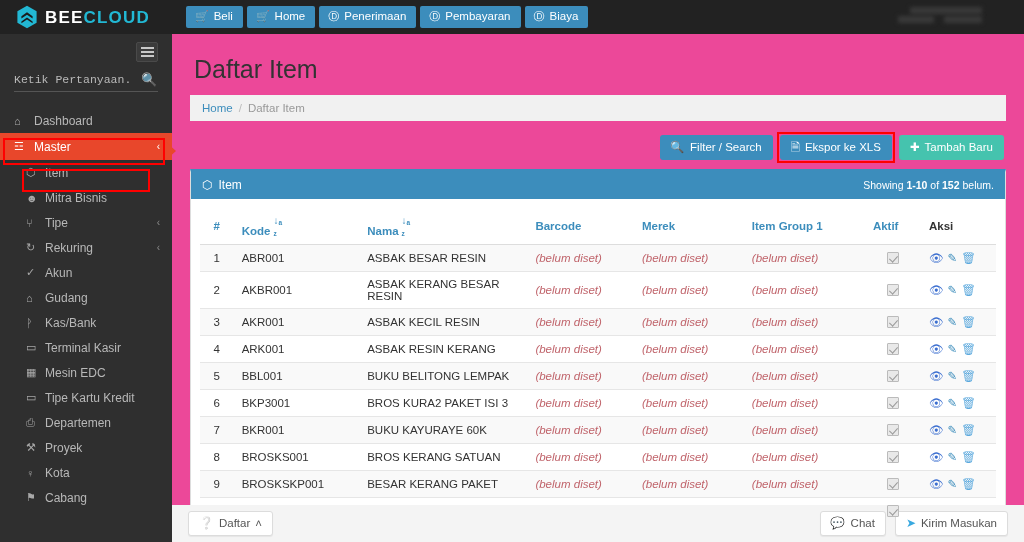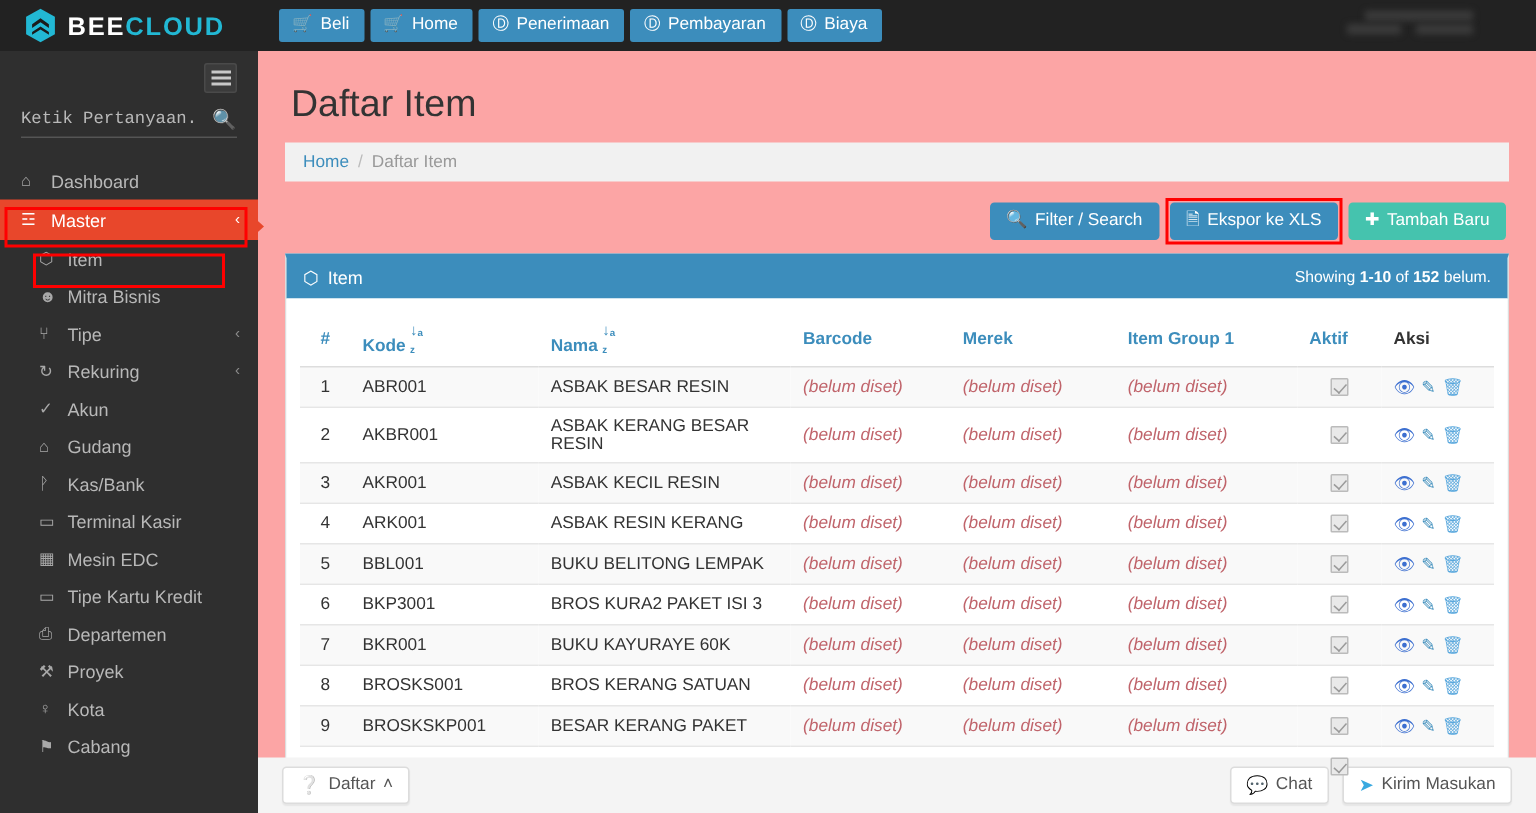--- a/index.html
+++ b/index.html
@@ -75,21 +75,21 @@
 
   
   .redbox { position: absolute; border: 2px solid #ff0000; pointer-events: none; z-index: 40; }
   .arrow-right {
     position: absolute; width: 0; height: 0; z-index: 41;
     border-top: 9px solid transparent; border-bottom: 9px solid transparent;
     border-left: 10px solid #e8472b;
   }
 
   
-  .main { flex: 1 1 auto; background: #fca5a5; position: relative; display: flex; flex-direction: column; min-width: 0; }
+  .main { flex: 1 1 auto; background: #ec4899; position: relative; display: flex; flex-direction: column; min-width: 0; }
   .content { flex: 1 1 auto; padding: 14px 18px 0 18px; min-height: 0; }
 
   .page-title { font-size: 25px; color: #333; font-weight: normal; margin: 7px 0 11px 4px; }
   .breadcrumb {
     background: #f1f1f1; padding: 7px 12px; font-size: 11.5px; color: #999;
     display: flex; align-items: center; gap: 6px;
   }
   .breadcrumb a { color: #3c8dbc; text-decoration: none; cursor: pointer; }
   .breadcrumb .sep { color: #bbb; }
 

